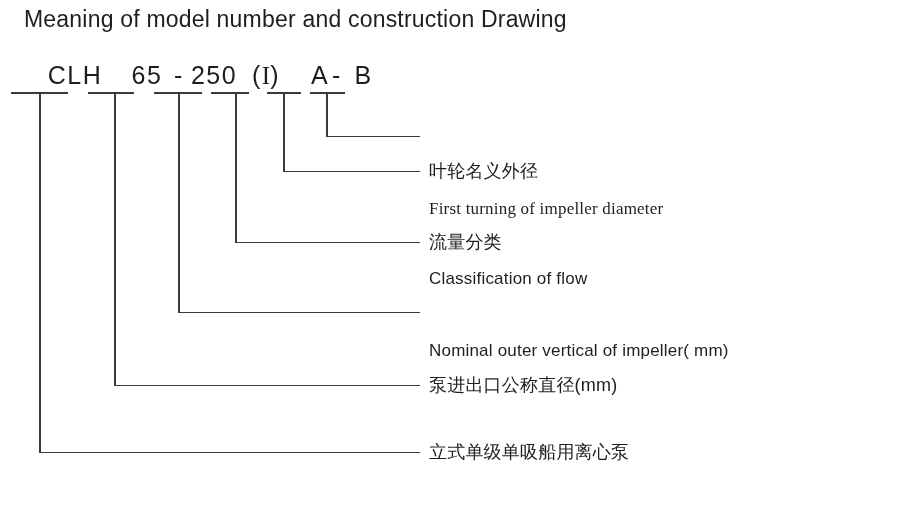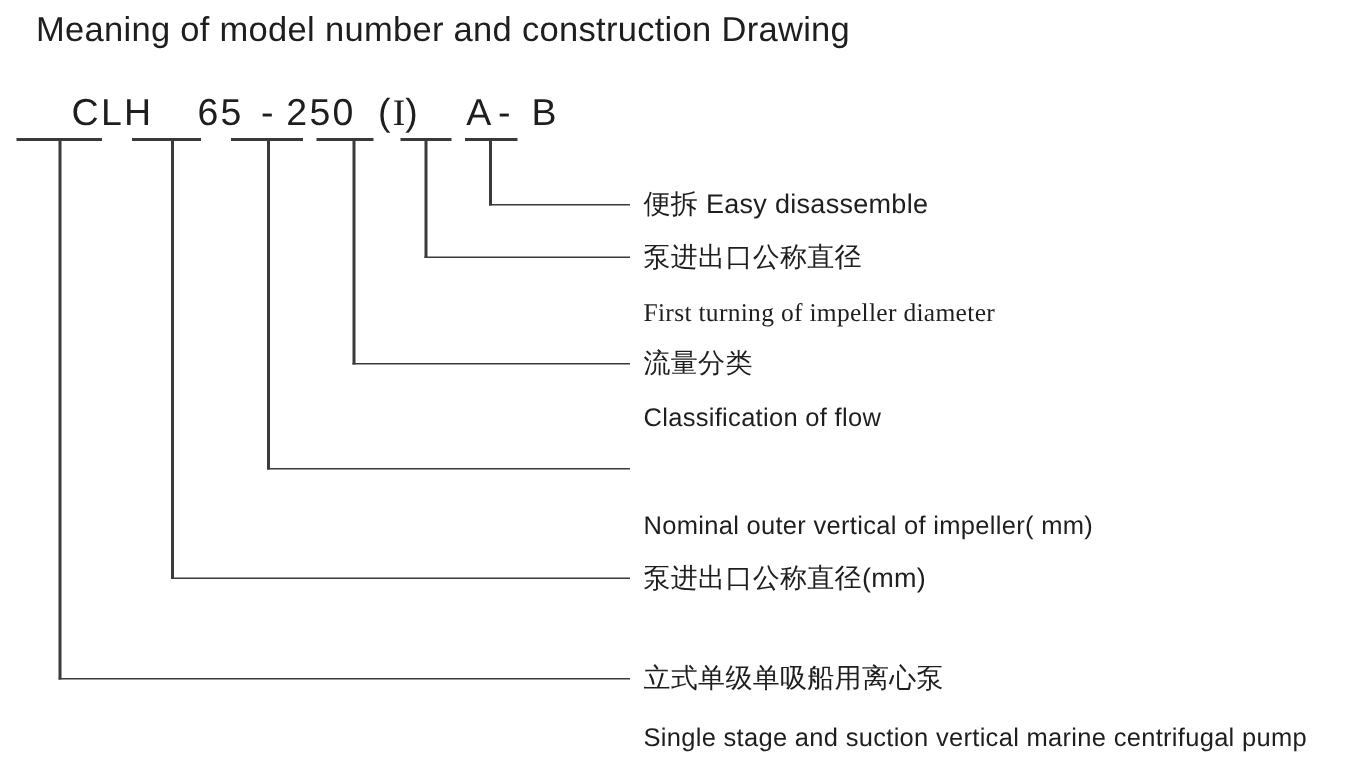--- a/index.html
+++ b/index.html
@@ -68,28 +68,26 @@
   <div class="vline" style="left:114px;top:93px;height:293px;"></div>
   <div class="vline" style="left:39px;top:93px;height:360px;"></div>
 
   <div class="hline" style="left:326px;top:135.5px;width:94px;"></div>
   <div class="hline" style="left:283px;top:170.5px;width:137px;"></div>
   <div class="hline" style="left:235px;top:241.5px;width:185px;"></div>
   <div class="hline" style="left:178px;top:311.5px;width:242px;"></div>
   <div class="hline" style="left:114px;top:384.5px;width:306px;"></div>
   <div class="hline" style="left:39px;top:451.5px;width:381px;"></div>
 
-  <div class="label cn" style="top:124px;">便拆 Easy disassemble</div>
 
-  <div class="label cn" style="top:159px;">泵进出口公称直径</div>
+  <div class="label cn" style="top:159px;">叶轮名义外径</div>
   <div class="label" style="top:197px;font-family:Liberation Serif, serif;">First turning of impeller diameter</div>
 
   <div class="label cn" style="top:230px;">流量分类</div>
   <div class="label" style="top:267px;">Classification of flow</div>
 
   <div class="label" style="top:339px;">Nominal outer vertical of impeller( mm)</div>
 
   <div class="label cn" style="top:373px;">泵进出口公称直径(mm)</div>
 
   <div class="label cn" style="top:440px;">立式单级单吸船用离心泵</div>
-  <div class="label" style="top:480px;">Single stage and suction vertical marine centrifugal pump</div>
 
 </div>
 
 </body></html>

